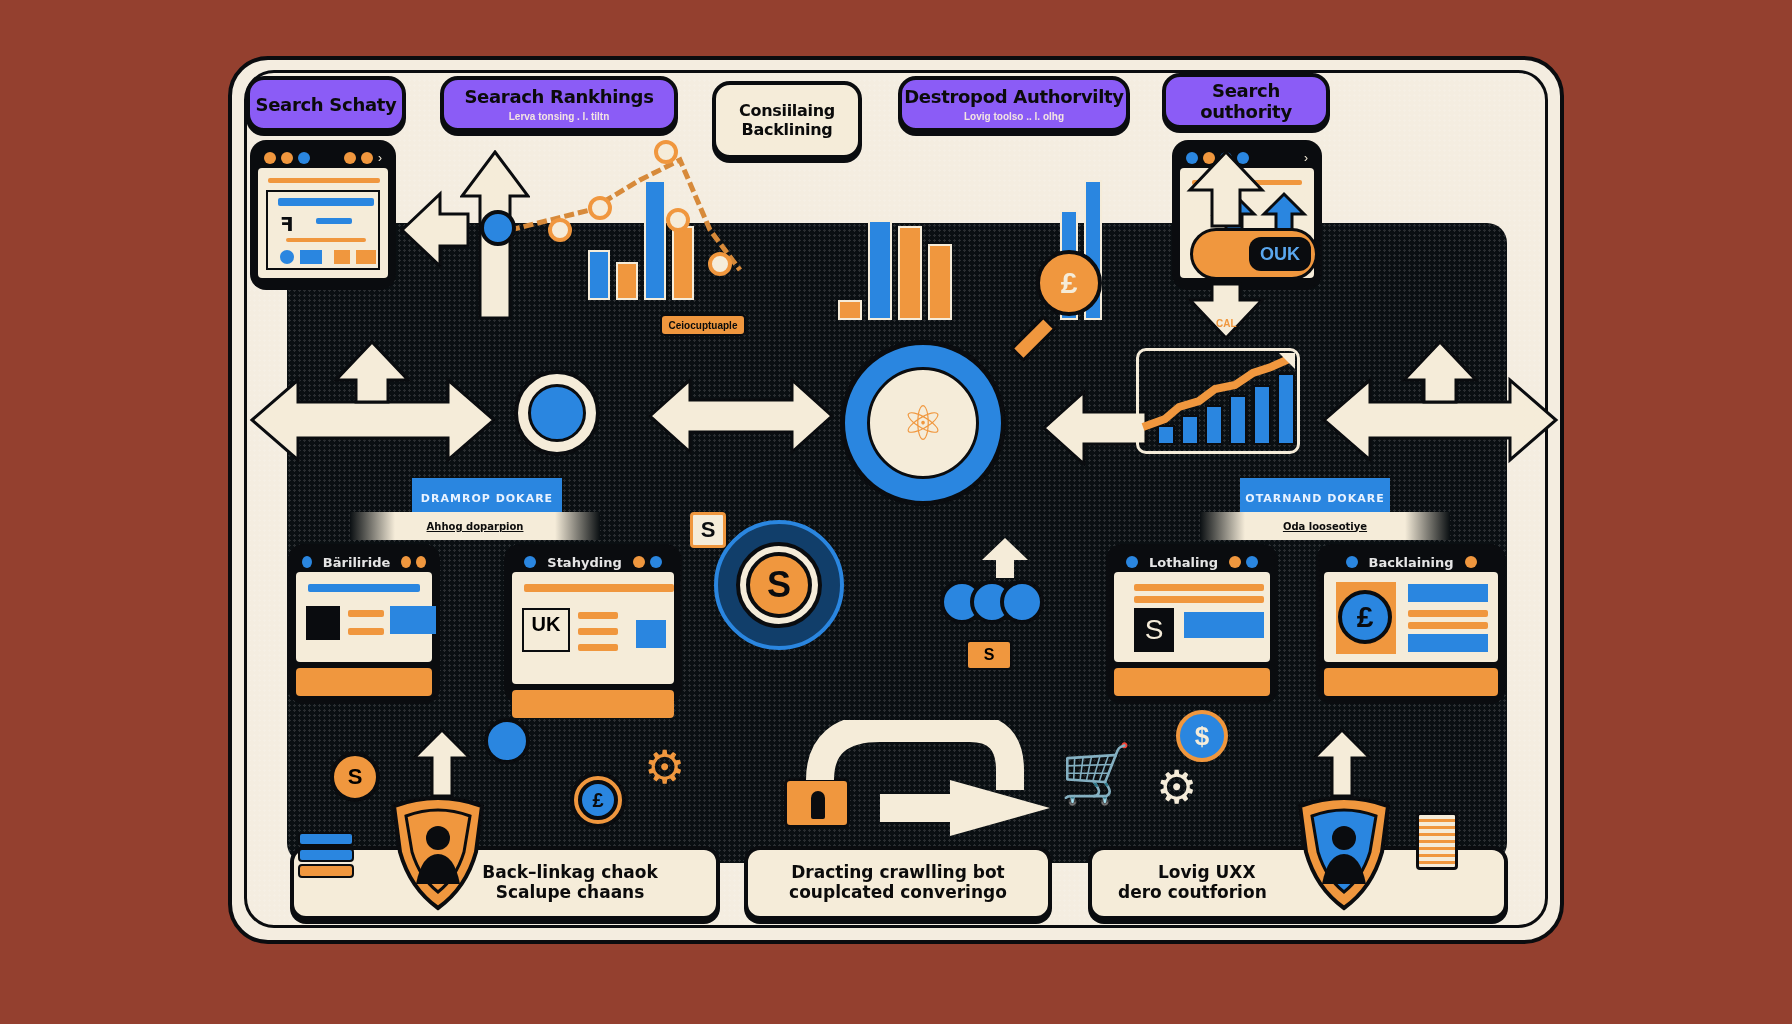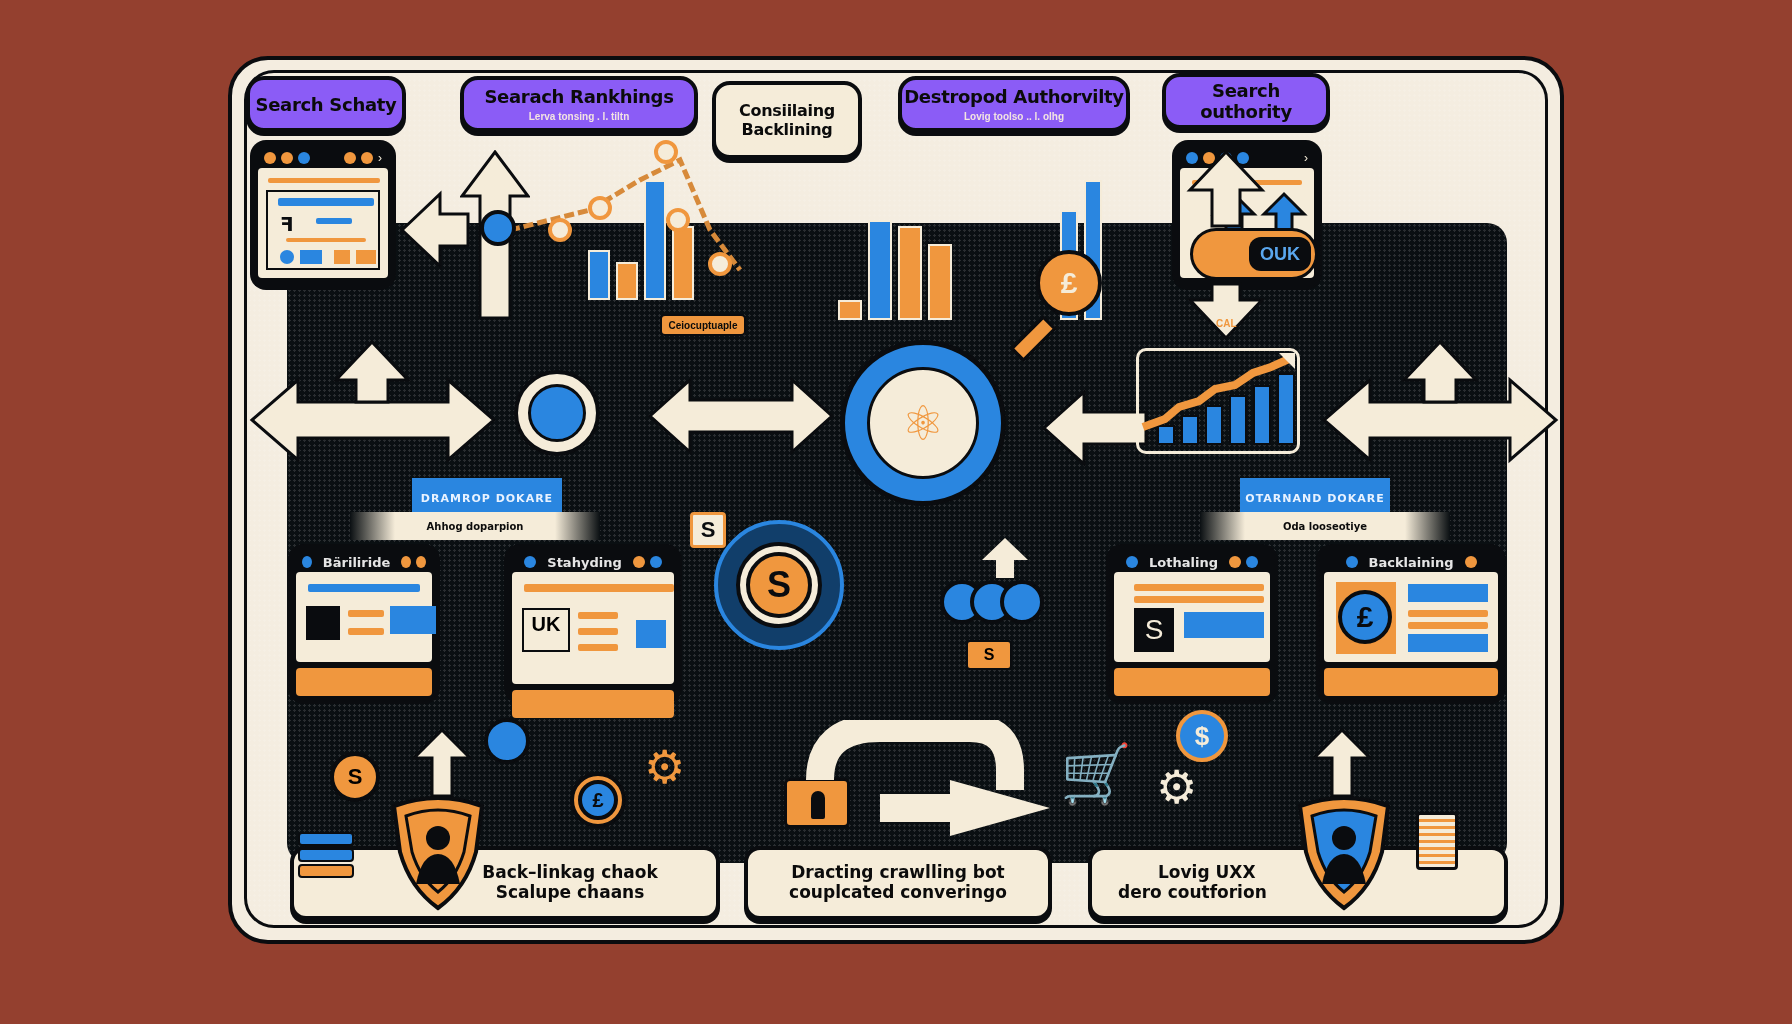--- a/index.html
+++ b/index.html
@@ -57,20 +57,21 @@
   .label-bar {
     position: absolute; height: 40px; display: flex; align-items: center; justify-content: center;
     font-size: 11px; font-weight: 700; letter-spacing: 1px; color: #e8f2ff;
     font-family: "DejaVu Sans", sans-serif;
   }
   .caption-bar {
     position: absolute; height: 28px; display: flex; align-items: center; justify-content: center;
     font-size: 10px; font-weight: 700; color: #0b0b0b;
     background: linear-gradient(90deg, #0a0f12 0%, #f5ecd9 18%, #f5ecd9 82%, #0a0f12 100%);
     font-family: "DejaVu Sans", sans-serif;
+    text-decoration: underline;
   }
   .wtitle {
     color: #e5e5e5; font-size: 13px; font-weight: 700; font-family: "DejaVu Sans", sans-serif;
     margin: 0 6px;
   }
   .footer-box {
     position: absolute; background: #f5ecd9; border: 4px solid #0a0c0f; border-radius: 16px;
     display: flex; flex-direction: column; align-items: center; justify-content: center;
     font-weight: 700; font-size: 17px; color: #0b0b0b; text-align: center; line-height: 1.15;
     font-family: "DejaVu Sans", sans-serif;
@@ -86,21 +87,21 @@
 <div class="board dots" data-name="diagram-board">
 
   <div class="dark dots" style="left:40px; top:150px; width:1220px; height:640px; border-radius:20px;" data-name="dark-panel"></div>
 
   <div class="pill orange" style="left:0px; top:4px; width:0px; height:0;"></div>
 </div>
 
 <div class="pill orange" style="left:246px; top:76px; width:160px; height:56px;" data-name="header-pill-search-safety">
   <span class="t" data-name="pill-title">Search Schaty</span>
 </div>
-<div class="pill orange" style="left:460px; top:76px; width:238px; height:56px;" data-name="header-pill-search-rankings">
+<div class="pill orange" style="left:440px; top:76px; width:238px; height:56px;" data-name="header-pill-search-rankings">
   <span class="t" data-name="pill-title">Searach Rankhings</span>
   <span class="s" data-name="pill-subtitle">Lerva tonsing . l. tiltn</span>
 </div>
 <div class="pill cream" style="left:712px; top:81px; width:150px; height:78px;" data-name="header-pill-backlinking">
   <span class="t" style="font-size:16px; line-height:1.2;" data-name="pill-title">Consiilaing Backlining</span>
 </div>
 <div class="pill orange" style="left:898px; top:76px; width:232px; height:56px;" data-name="header-pill-destroyed-authority">
   <span class="t" data-name="pill-title">Destropod Authorvilty</span>
   <span class="s" data-name="pill-subtitle">Lovig toolso .. l. olhg</span>
 </div>

